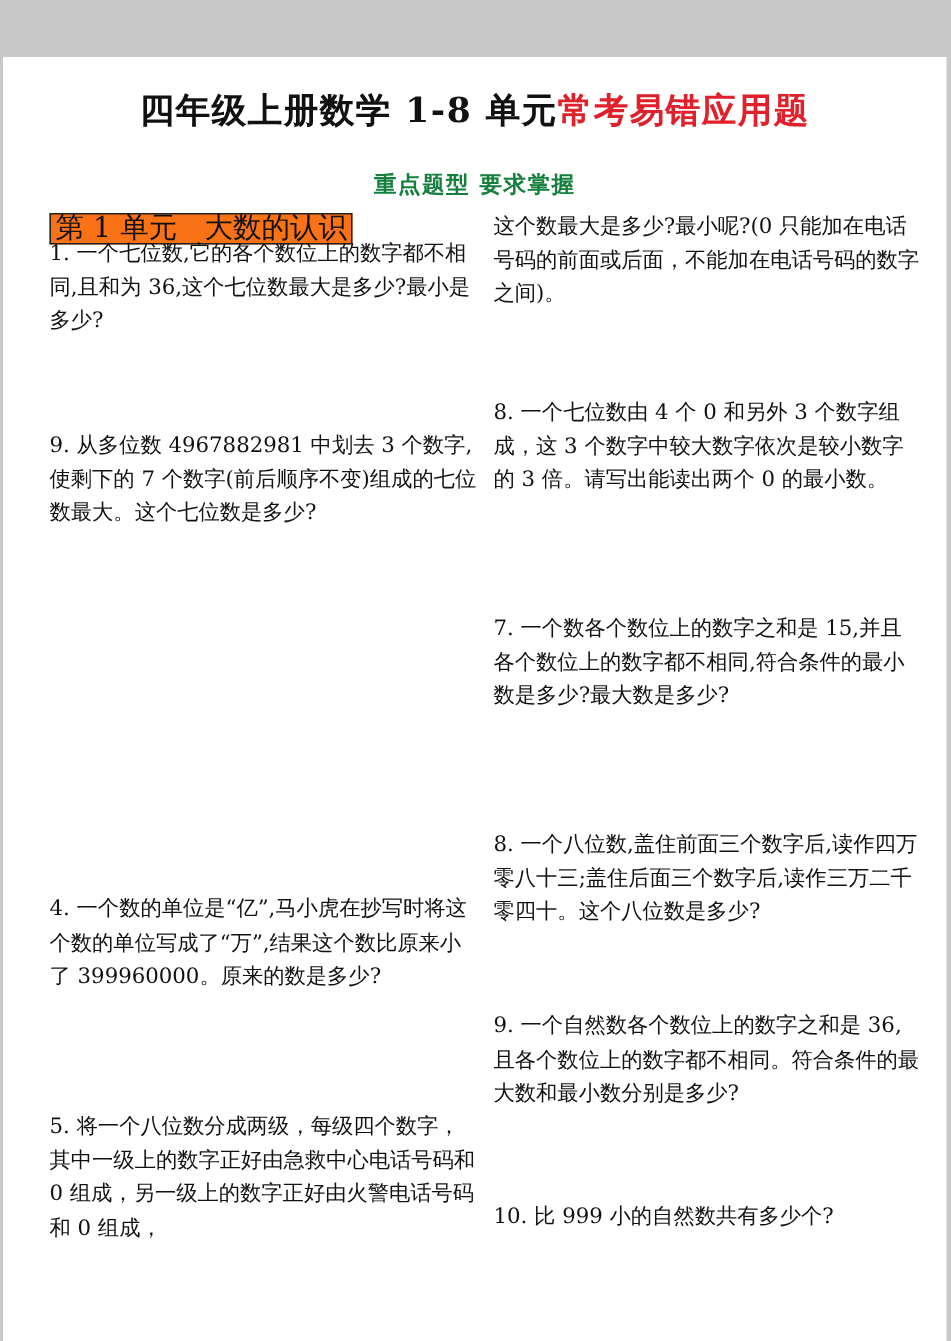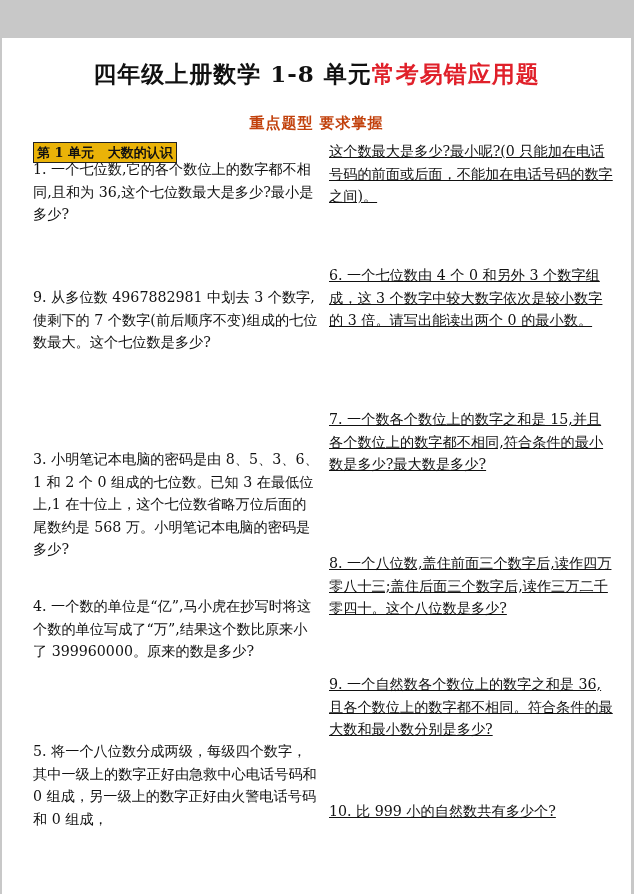--- a/index.html
+++ b/index.html
@@ -14,45 +14,44 @@
     margin-top: 36px;
   }
   .title {
     position: absolute; top: 20px; left: 0; width: 100%; text-align: center;
     font-size: 23px; font-weight: bold; letter-spacing: 1px; line-height: 32px;
     font-family: "DejaVu Serif", "Liberation Serif", serif;
   }
   .title .red { color: #e0202a; }
   .subtitle {
     position: absolute; top: 76px; left: 0; width: 100%; text-align: center;
-    font-size: 15px; font-weight: bold; color: #c2410c; letter-spacing: 1px;
+    font-size: 15px; font-weight: bold; color: #15803d; letter-spacing: 1px;
   }
   .unit-label {
-    position: absolute; top: 104px; left: 31px; background: #eab308;
-    border: 1px solid #222; padding: 0 3px; font-weight: bold; font-size: 13px; line-height: 19px;
+    position: absolute; top: 104px; left: 31px; background: #f97316;
+    border: 1px solid #222; padding: 0 3px; font-weight: normal; font-size: 19px; line-height: 19px;
     white-space: pre;
   }
   .q { position: absolute; width: 286px; font-size: 14.2px; line-height: 22.6px; word-break: break-all; }
   .q.left { left: 31px; }
-  .q.right { left: 327px; text-decoration: underline; }
+  .q.right { left: 327px; }
 </style>
 </head>
 <body>
 
 <div class="page">
   <div class="title"><span>四年级上册数学 1-8 单元</span><span class="red">常考易错应用题</span></div>
   <div class="subtitle">重点题型  要求掌握</div>
 
   <div class="unit-label">第 1 单元   大数的认识</div>
 
   <div class="q left" style="top:120px;">1. 一个七位数,它的各个数位上的数字都不相同,且和为 36,这个七位数最大是多少?最小是多少?</div>
   <div class="q left" style="top:248px;">9. 从多位数 4967882981 中划去 3 个数字,使剩下的 7 个数字(前后顺序不变)组成的七位数最大。这个七位数是多少?</div>
-  <div class="q left" style="top:410px;">3. 小明笔记本电脑的密码是由 8、5、3、6、1 和 2 个 0 组成的七位数。已知 3 在最低位上,1 在十位上，这个七位数省略万位后面的尾数约是 568 万。小明笔记本电脑的密码是多少?</div>
   <div class="q left" style="top:557px;">4. 一个数的单位是“亿”,马小虎在抄写时将这个数的单位写成了“万”,结果这个数比原来小了 399960000。原来的数是多少?</div>
   <div class="q left" style="top:702px;">5. 将一个八位数分成两级，每级四个数字，其中一级上的数字正好由急救中心电话号码和 0 组成，另一级上的数字正好由火警电话号码和 0 组成，</div>
 
   <div class="q right" style="top:102px;">这个数最大是多少?最小呢?(0 只能加在电话号码的前面或后面，不能加在电话号码的数字之间)。</div>
-  <div class="q right" style="top:226px;">6. 一个七位数由 4 个 0 和另外 3 个数字组成，这 3 个数字中较大数字依次是较小数字的 3 倍。请写出能读出两个 0 的最小数。</div>
+  <div class="q right" style="top:226px;">8. 一个七位数由 4 个 0 和另外 3 个数字组成，这 3 个数字中较大数字依次是较小数字的 3 倍。请写出能读出两个 0 的最小数。</div>
   <div class="q right" style="top:370px;">7. 一个数各个数位上的数字之和是 15,并且各个数位上的数字都不相同,符合条件的最小数是多少?最大数是多少?</div>
   <div class="q right" style="top:514px;">8. 一个八位数,盖住前面三个数字后,读作四万零八十三;盖住后面三个数字后,读作三万二千零四十。这个八位数是多少?</div>
   <div class="q right" style="top:635px;">9. 一个自然数各个数位上的数字之和是 36,且各个数位上的数字都不相同。符合条件的最大数和最小数分别是多少?</div>
   <div class="q right" style="top:762px;">10. 比 999 小的自然数共有多少个?</div>
 </div>
 
 </body></html>

